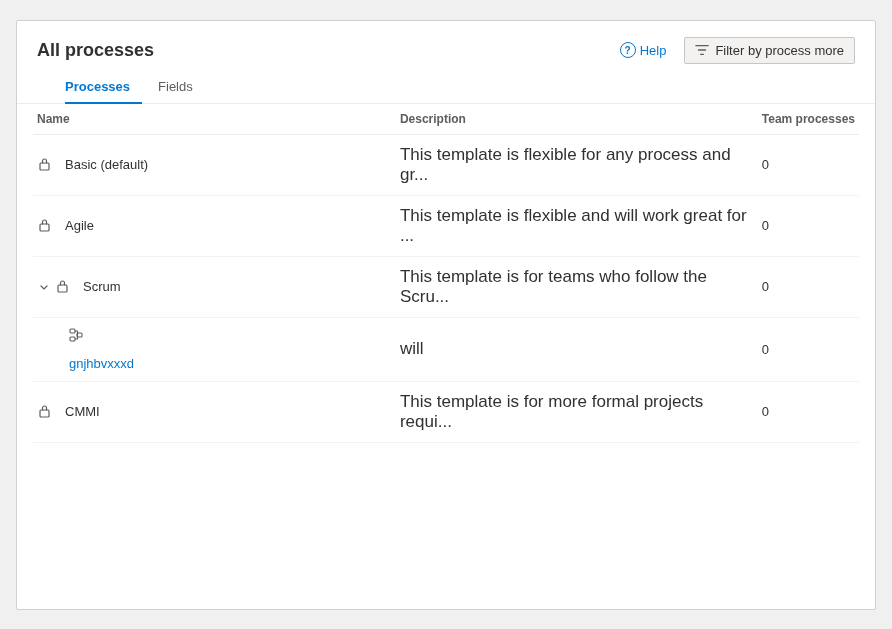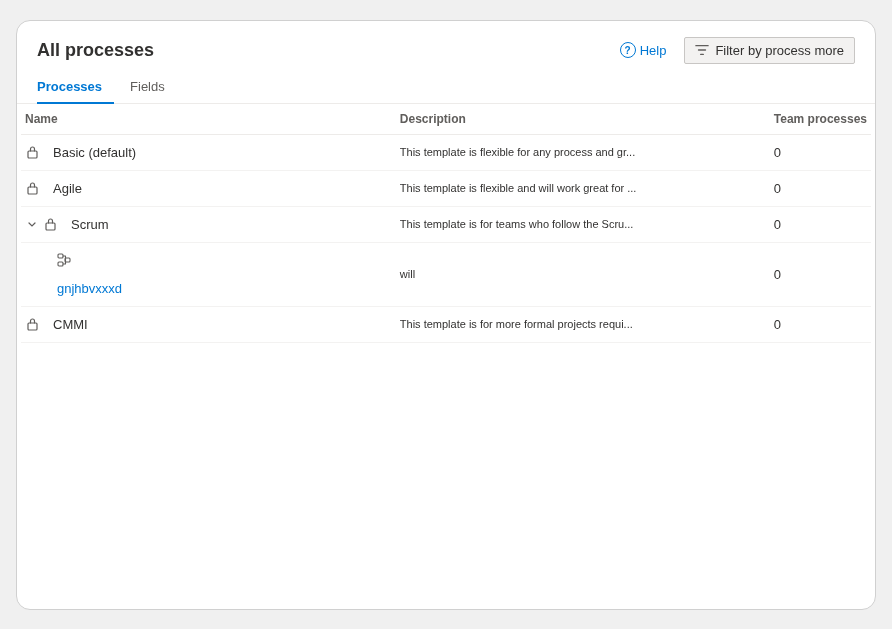--- a/index.html
+++ b/index.html
@@ -23,21 +23,21 @@
       display: flex;
       align-items: center;
       justify-content: center;
     }
 
     .main-panel {
       width: 860px;
       height: 590px;
       background: #ffffff;
       border: 1px solid #d0d0d0;
-      border-radius: 14px;
+      border-radius: 2px;
       display: flex;
       flex-direction: column;
     }
 
     .panel-header {
       display: flex;
       align-items: center;
       justify-content: space-between;
       padding: 16px 20px 8px 20px;
     }
@@ -114,26 +114,27 @@
       color: #605e5c;
       border-bottom: 2px solid transparent;
       position: relative;
       top: 1px;
     }
 
     .tab.active {
       color: #0078d4;
       border-bottom: 2px solid #0078d4;
       font-weight: 600;
+      margin-left: 28px;
     }
 
     .table-container {
       flex: 1;
       overflow: auto;
-      padding: 0 4px;
+      padding: 0 16px;
     }
 
     table {
       width: 100%;
       border-collapse: collapse;
     }
 
     thead tr {
       border-bottom: 1px solid #edebe9;
     }
@@ -211,21 +212,21 @@
     }
 
     .row-name-wrapper {
       display: flex;
       align-items: center;
       gap: 4px;
     }
 
     .desc-cell {
       color: #323130;
-      font-size: 11px;
+      font-size: 17px;
     }
 
     .count-cell {
       color: #323130;
       font-size: 13px;
     }
 
     
     .svg-icon {
       width: 14px;

